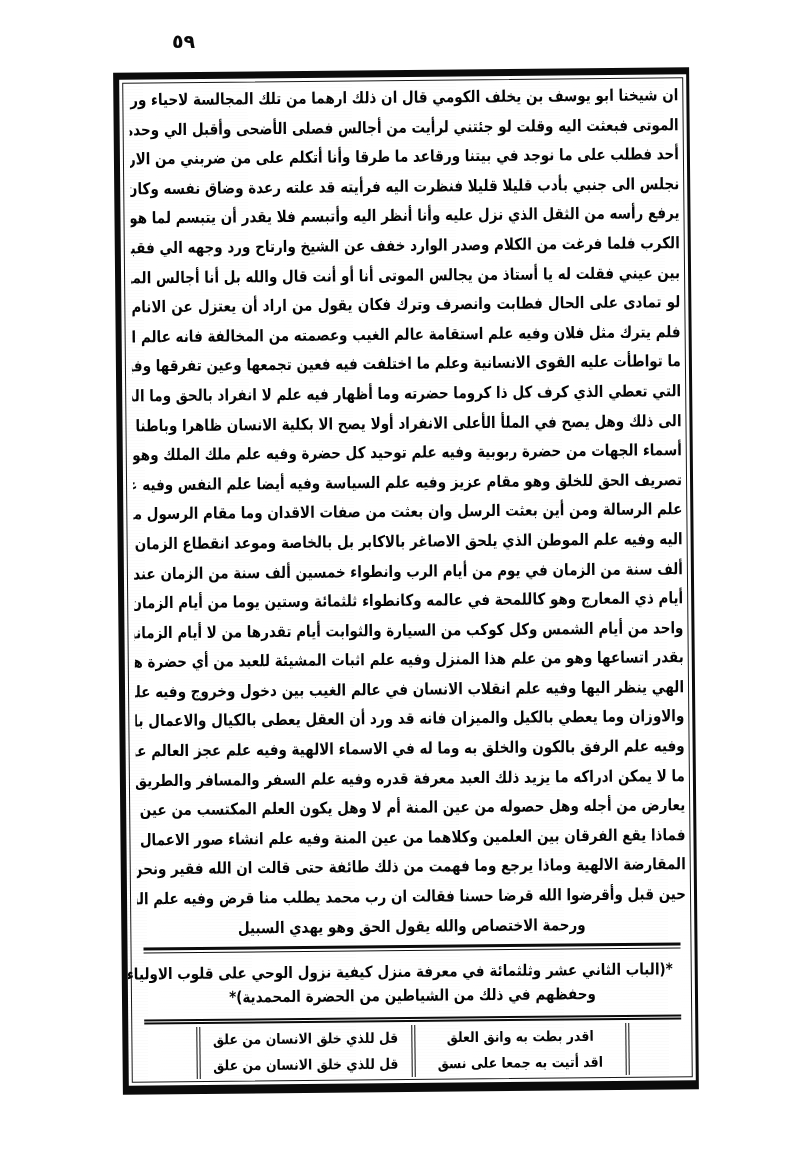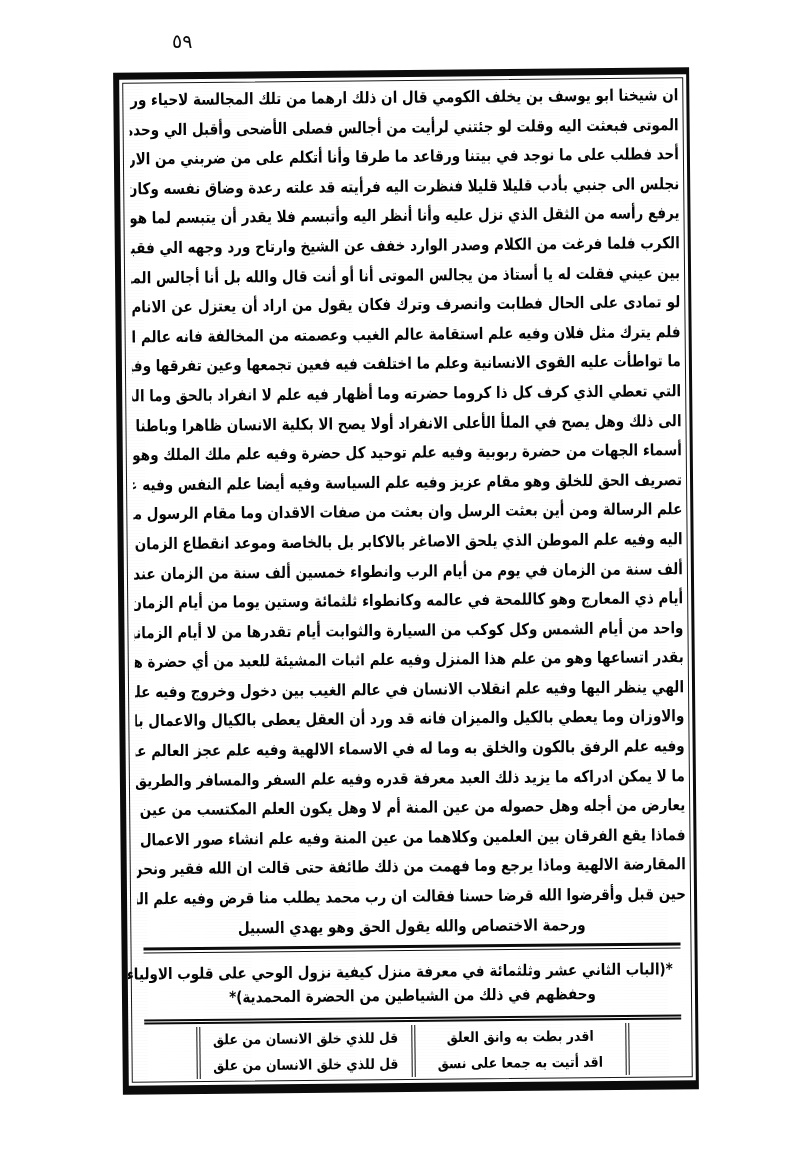--- a/index.html
+++ b/index.html
@@ -16,21 +16,21 @@
     font-family: "DejaVu Sans", sans-serif;
   }
 
   
   #folio-number {
     position: absolute;
     left: 172px;
     top: 30px;
     font-family: "DejaVu Sans", sans-serif;
     font-size: 19px;
-    font-weight: 400;
+    font-weight: 700;
     color: #0a0a0a;
     letter-spacing: 0.5px;
     direction: rtl;
   }
 
   
   #page-frame {
     position: absolute;
     left: 118px;
     top: 70px;

